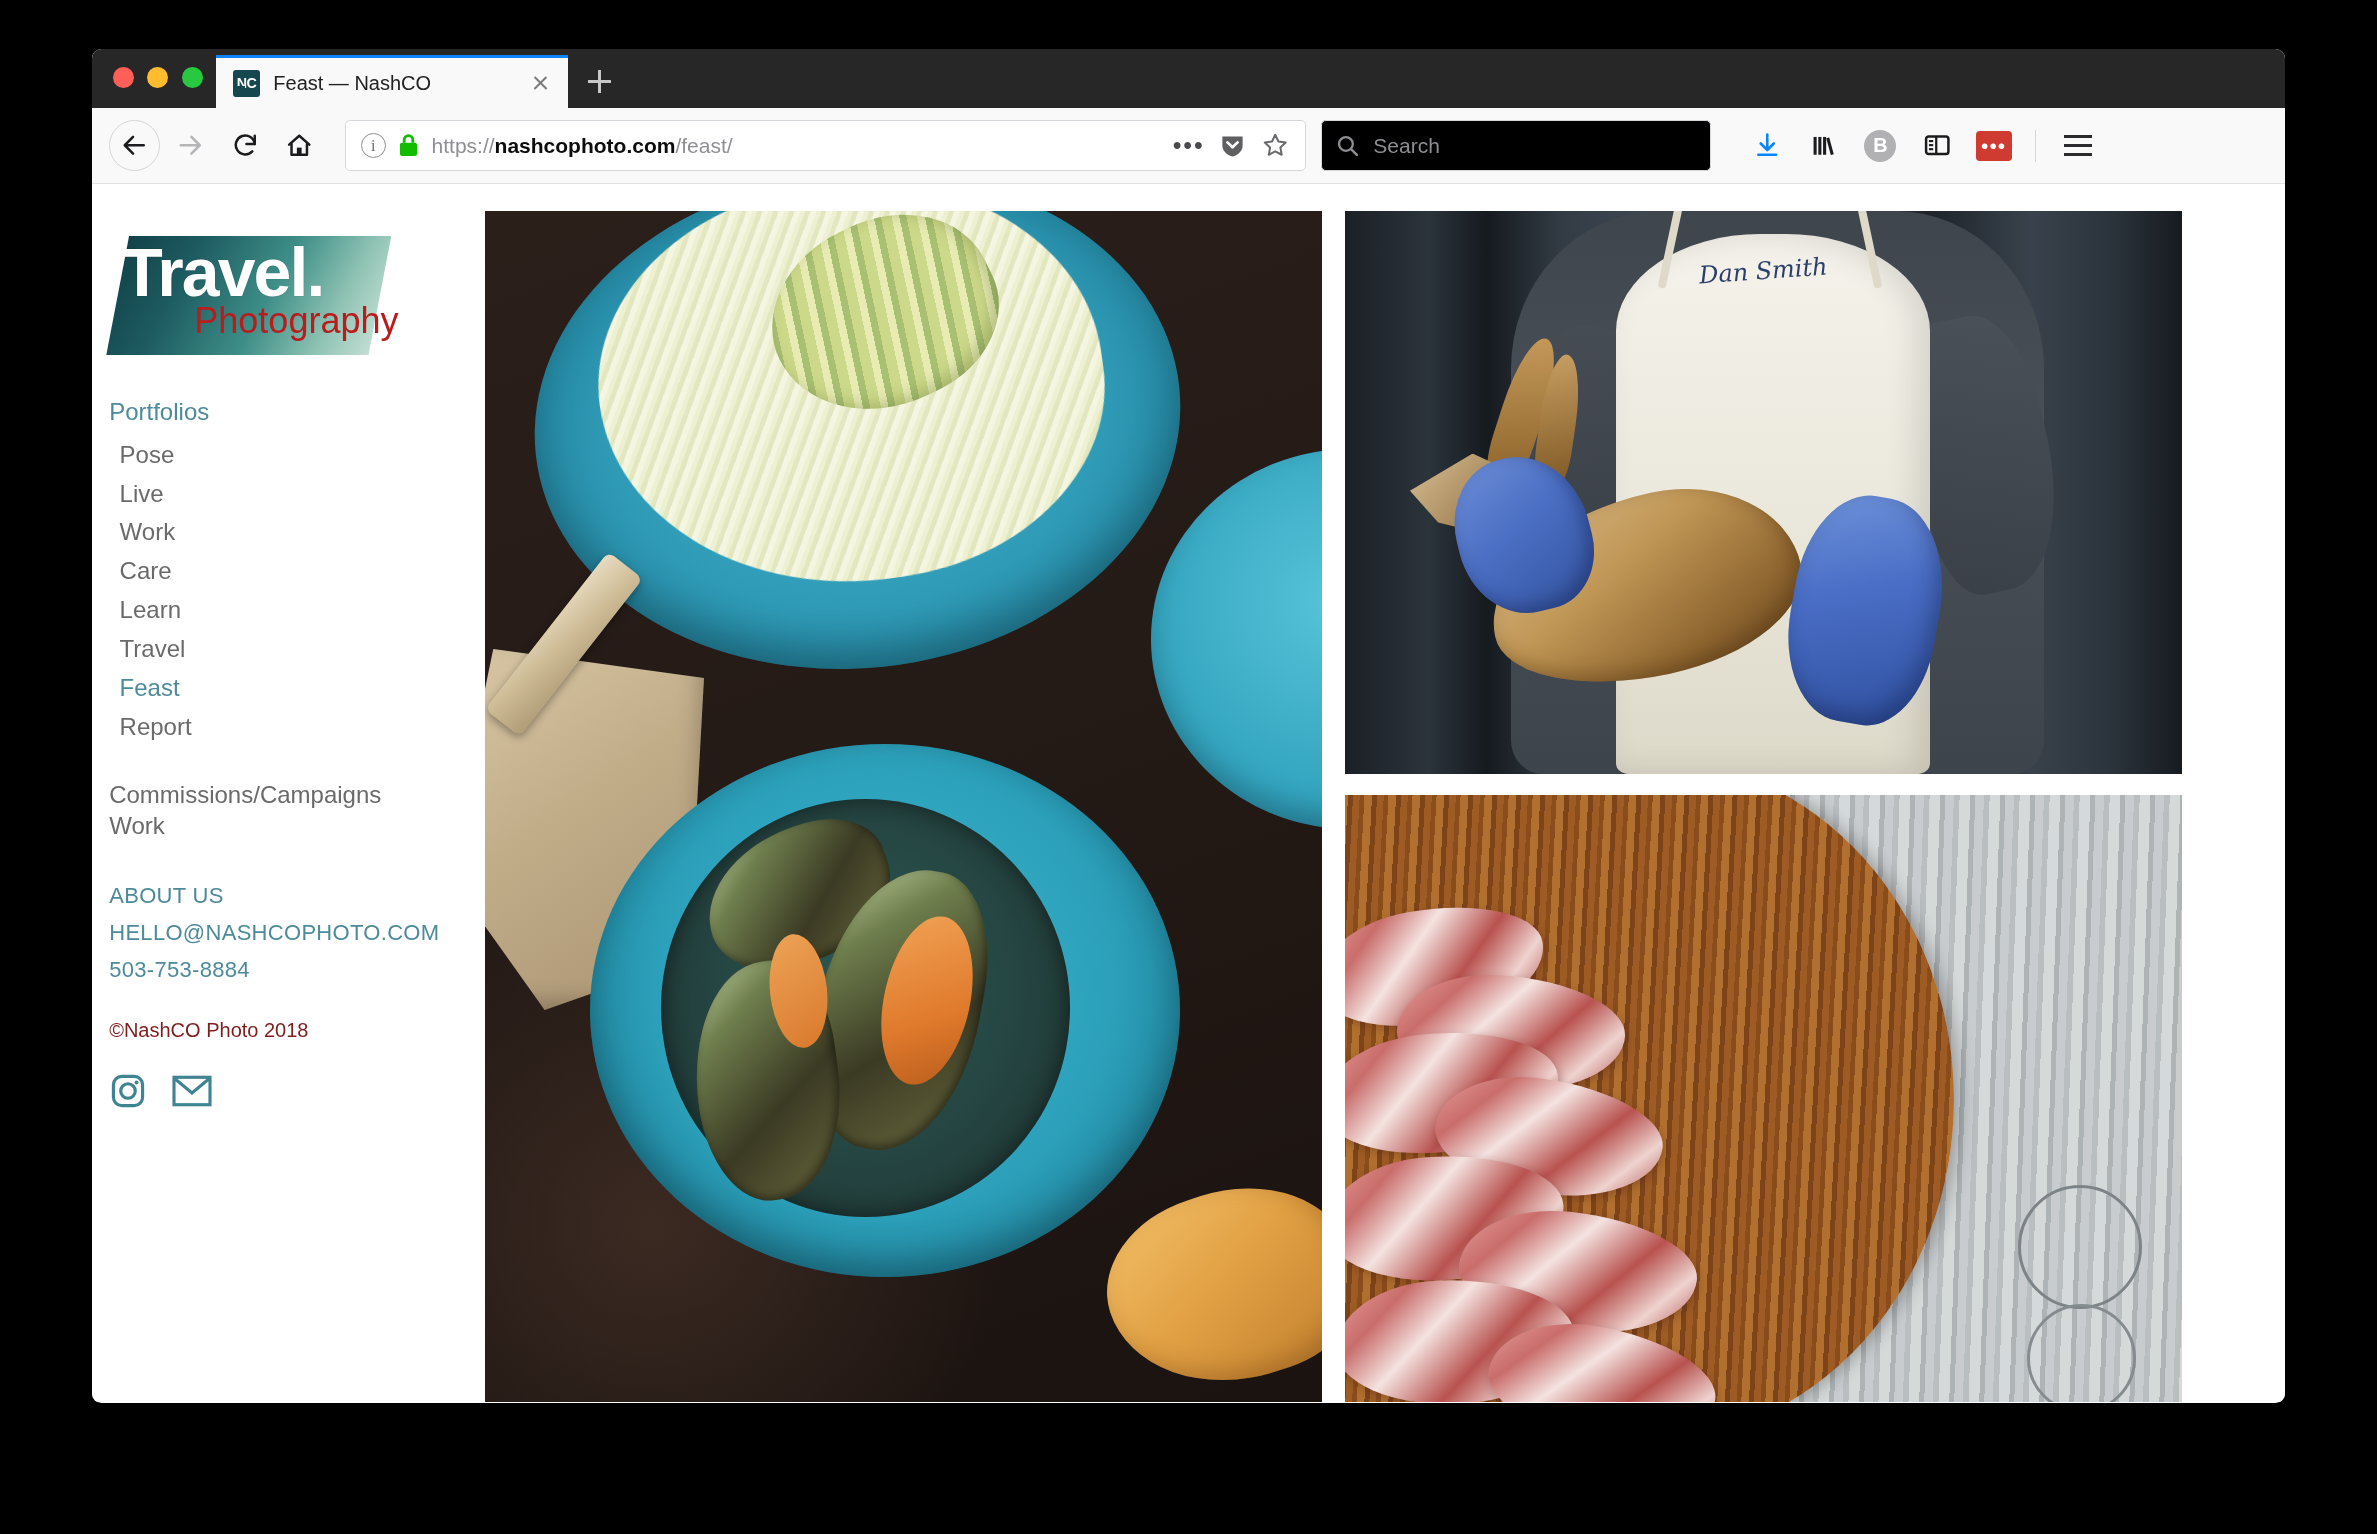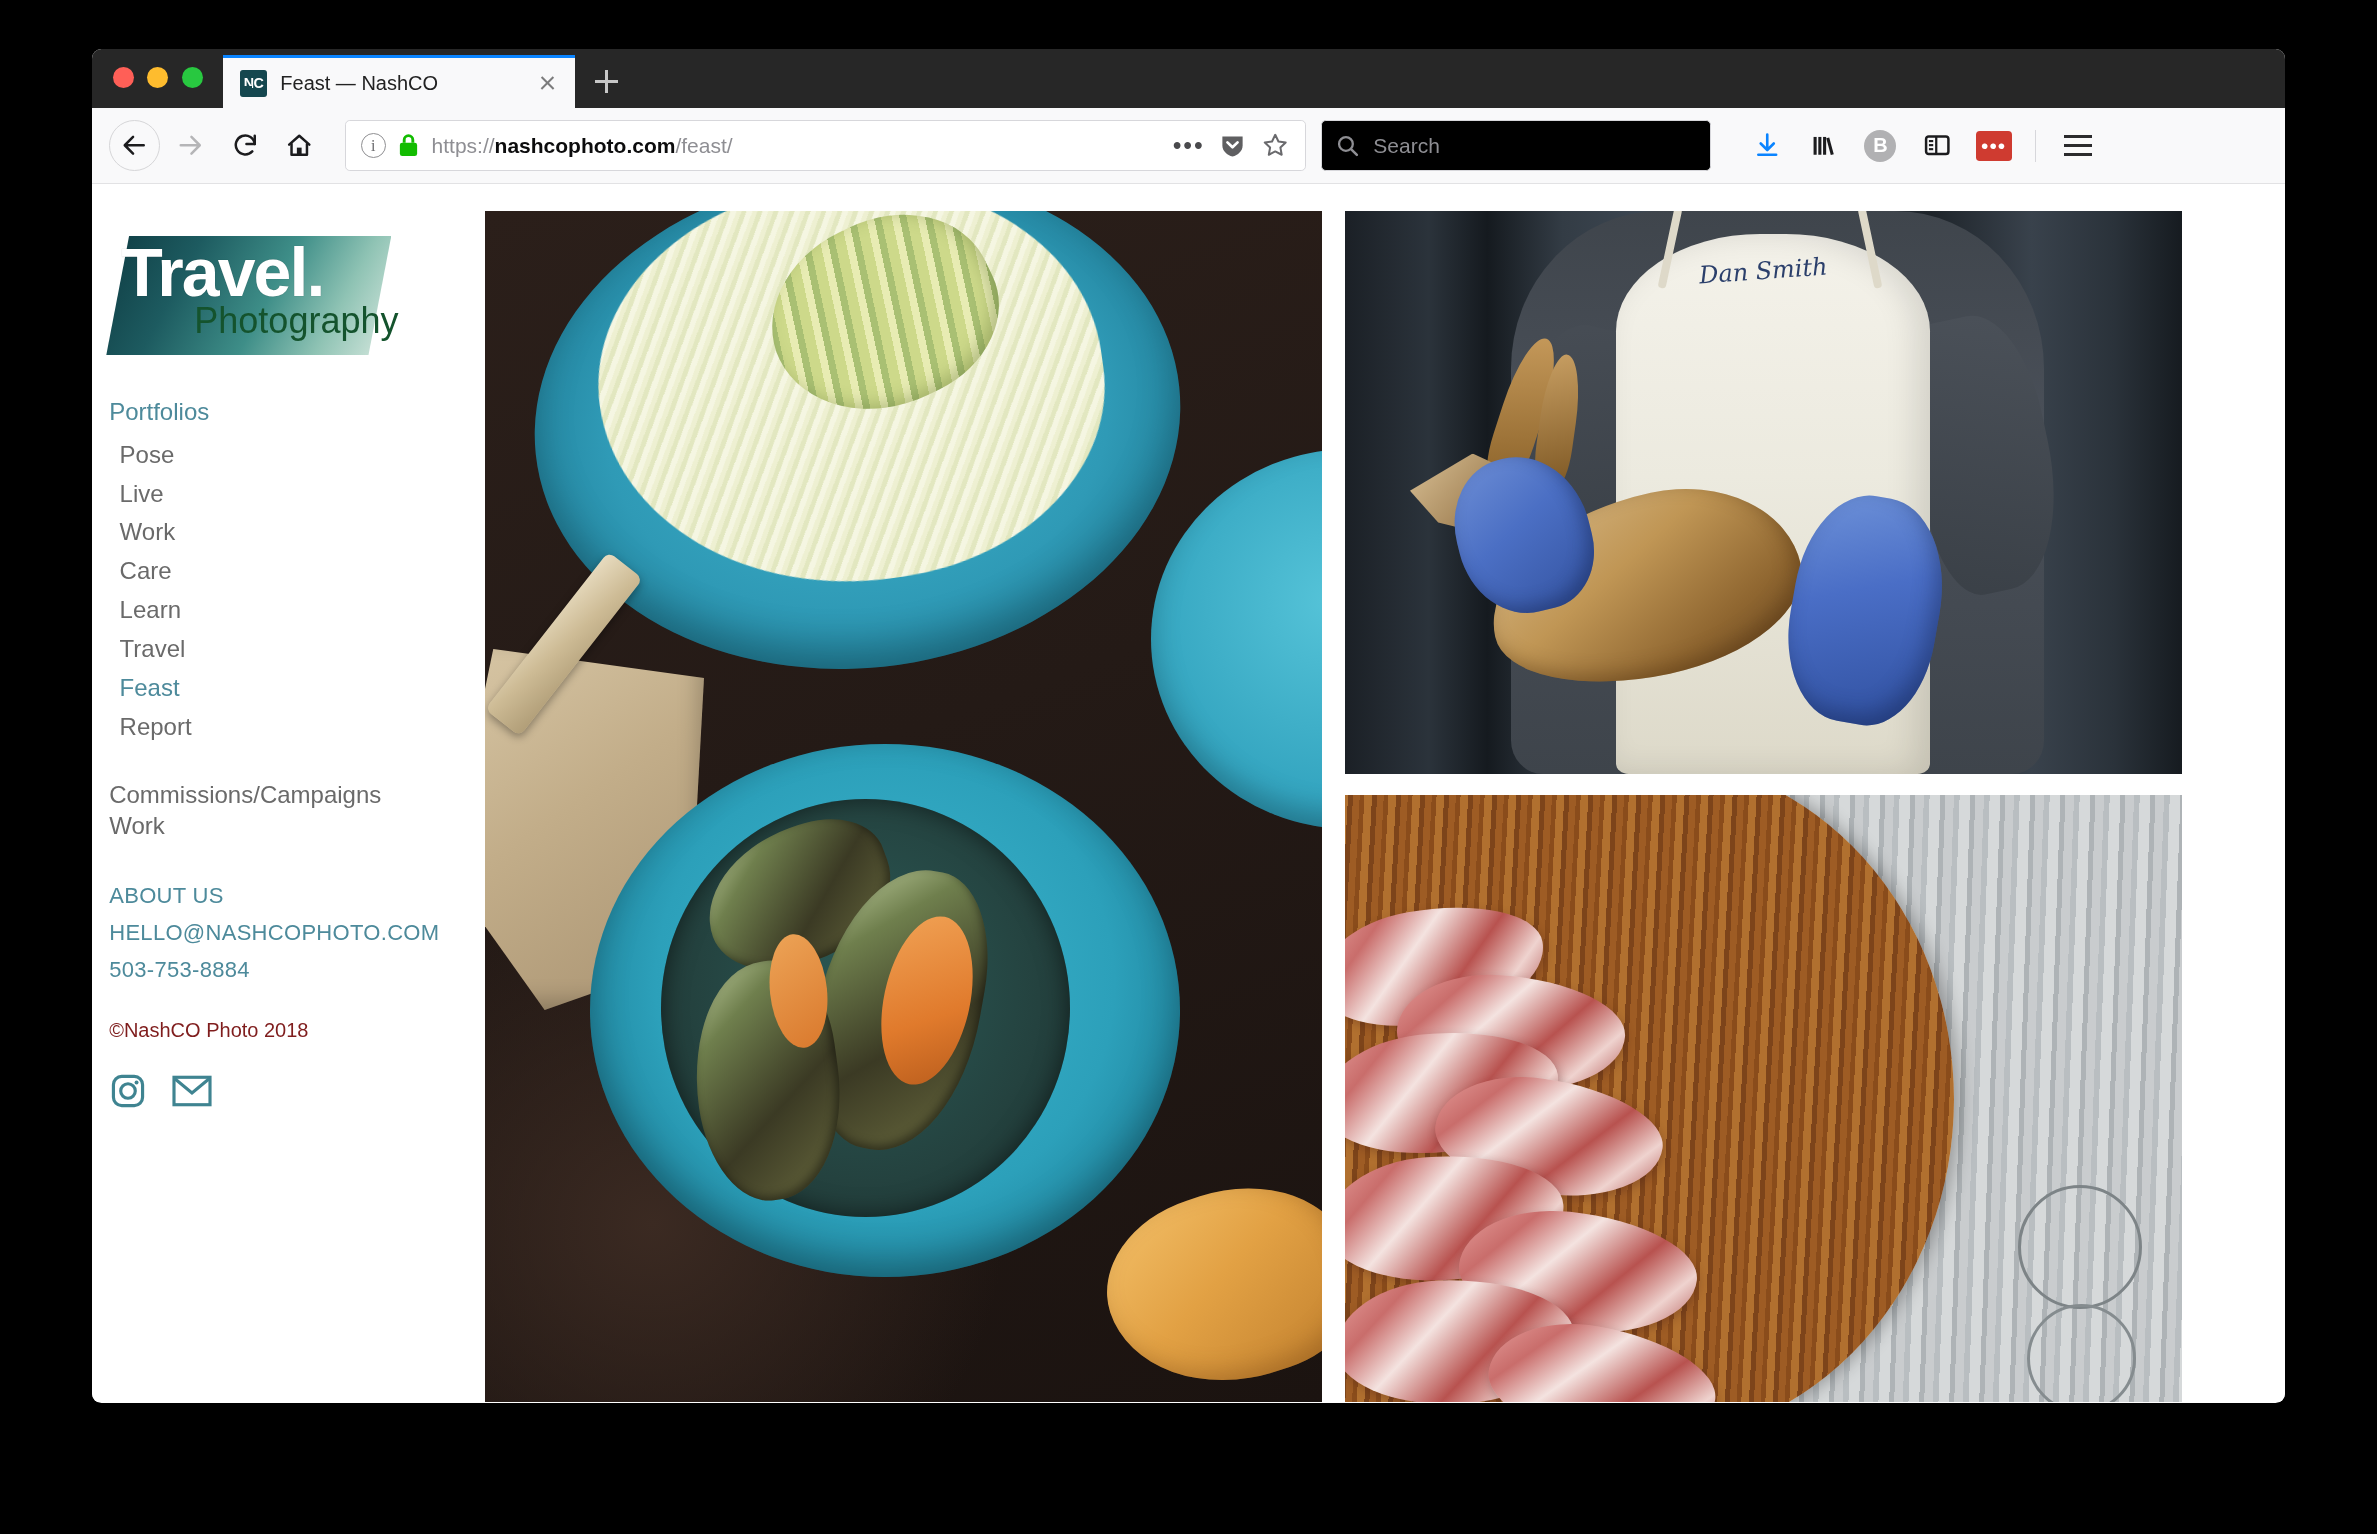--- a/index.html
+++ b/index.html
@@ -25,21 +25,21 @@
     box-shadow: 0 5.7px 38px rgba(0,0,0,0.5);
   }
 
   
   #tab-strip {
     position: relative;
     height: 59px;
     background: #272727;
     display: flex;
     align-items: flex-end;
-    padding-left: 24px;
+    padding-left: 17px;
   }
   #traffic-lights {
     position: absolute;
     left: 21px;
     top: 18px;
     display: flex;
     gap: 13.3px;
   }
   .traffic-light { width: 21px; height: 21px; border-radius: 50%; }
   .tl-close { background: #ff5f57; }
@@ -240,21 +240,21 @@
     font-weight: bold;
     color: #ffffff;
     letter-spacing: -1.9px;
     line-height: 1;
     text-shadow: 0 0 1px rgba(0,0,0,0.35);
   }
   #logo-sub {
     position: absolute;
     left: 88px; top: 67px;
     font-size: 36px;
-    color: #14532d;
+    color: #b91c1c;
     letter-spacing: 0px;
     line-height: 1;
   }
 
   #nav-portfolios {
     margin-top: 38px;
     margin-left: 2.9px;
     font-size: 24px;
     color: #4d8a9b;
     line-height: 1.62;

